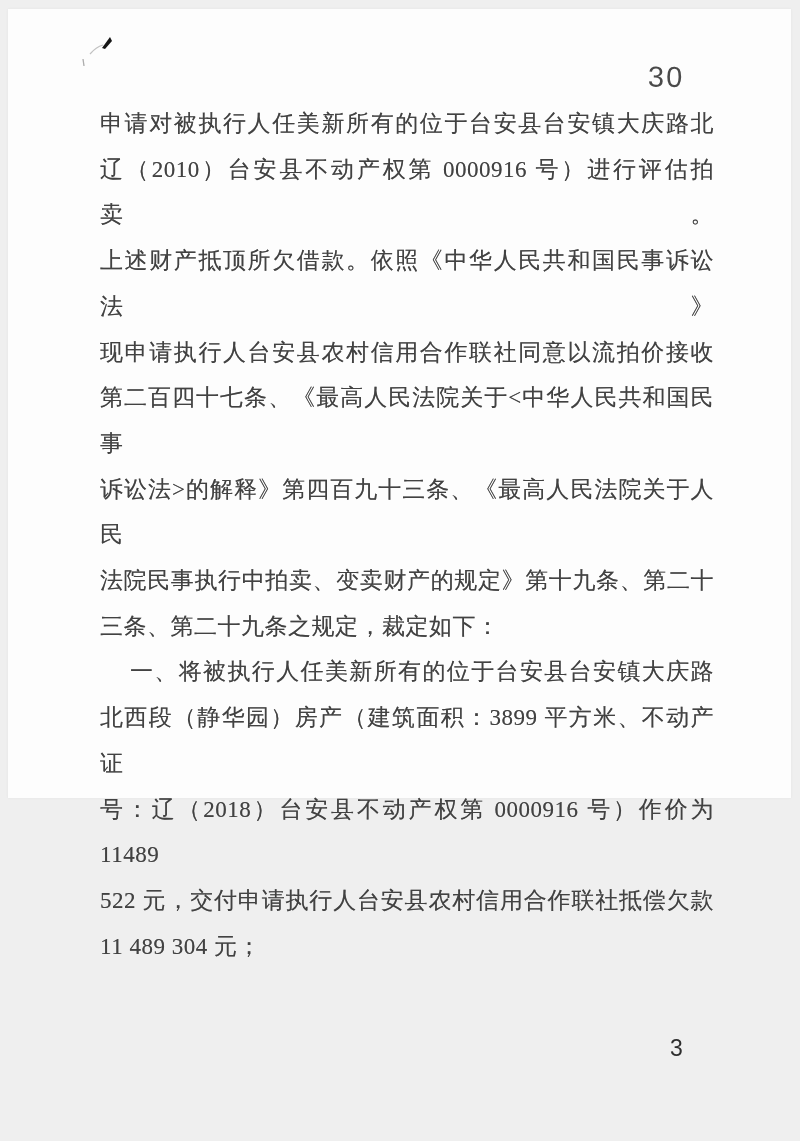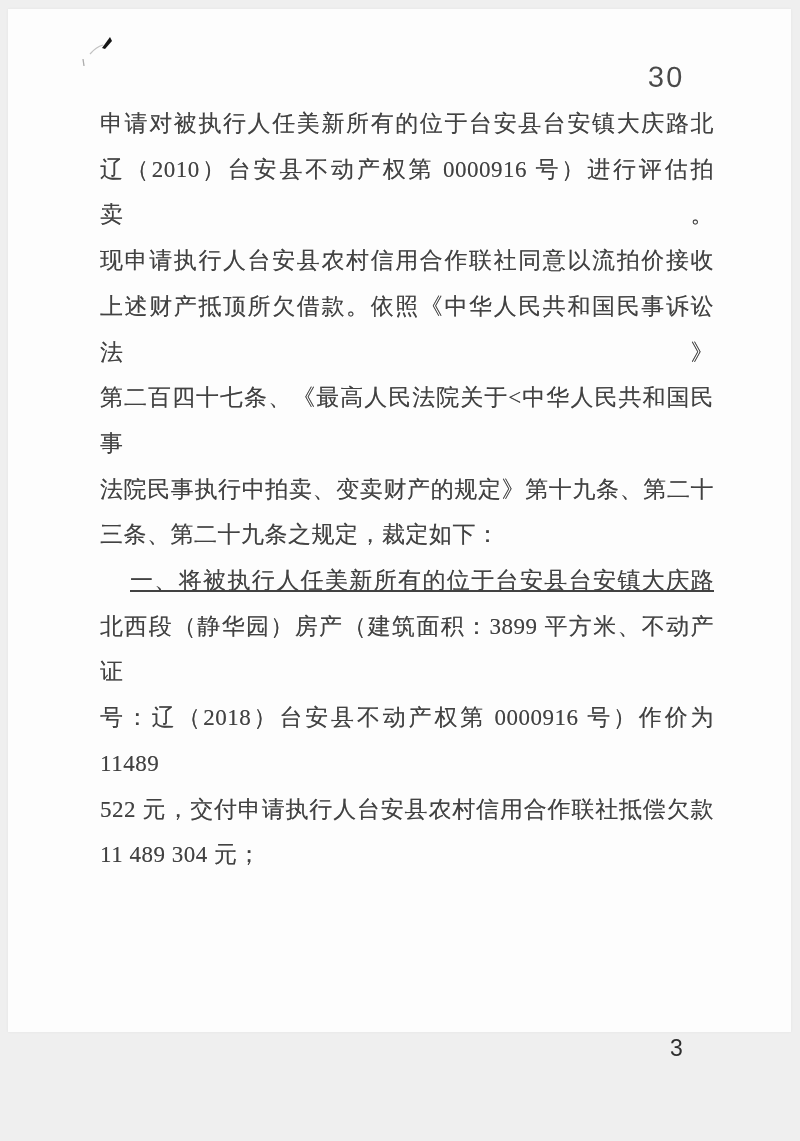--- a/index.html
+++ b/index.html
@@ -3,21 +3,21 @@
 <meta charset="utf-8">
 <style>
   html,body{margin:0;padding:0;}
   body{
     width:800px;height:1141px;position:relative;
     background:#efefef;
     font-family:"Liberation Serif","DejaVu Serif",serif;
     overflow:hidden;
   }
   .page{
-    position:absolute;left:8px;top:9px;width:783px;height:1023px;
+    position:absolute;left:8px;top:9px;width:783px;height:789px;
     background:#fdfdfd;
     box-shadow:0 0 3px rgba(0,0,0,0.05);
   }
   .ink-mark{position:absolute;left:74px;top:19px;width:50px;height:48px;}
   .hw-num{
     position:absolute;left:640px;top:52px;width:70px;
     font-family:"Liberation Sans","DejaVu Sans",sans-serif;
     font-size:29px;color:#4a4a4a;letter-spacing:2px;
     transform:rotate(1deg);
   }
@@ -26,21 +26,21 @@
     font-size:23px;line-height:45.7px;color:#424242;
     text-shadow:0 0 0.5px rgba(70,70,70,0.55);
   }
   .ln{
     white-space:nowrap;
     text-align:justify;
     letter-spacing:0.5px;
   }
   .ln.full{text-align-last:justify;white-space:normal;}
   .ln.end{text-align-last:left;}
-  .ln.ind{padding-left:30px;text-decoration:underline;}
+  .ln.ind{padding-left:30px;}
   .pg-num{
     position:absolute;left:662px;top:1026px;
     font-family:"Liberation Sans","DejaVu Sans",sans-serif;
     font-size:23px;color:#2e2e2e;
   }
 </style>
 </head>
 <body>
 
 <div class="page">
@@ -49,23 +49,24 @@
     <path d="M20 20 L28 9 L30 13 L23 21 Z" fill="#161616"></path>
     <path d="M8 26 Q14 19 21 17" stroke="#9a9a9a" stroke-width="1.2" fill="none" opacity="0.6"></path>
     <path d="M1 31 L2 38" stroke="#8a8a8a" stroke-width="1.3" fill="none" opacity="0.7"></path>
   </svg>
 
   <div class="hw-num">30</div>
 
   <div class="doc-text">
     <div class="ln full">申请对被执行人任美新所有的位于台安县台安镇大庆路北</div>
     <div class="ln full">辽（2010）台安县不动产权第 0000916 号）进行评估拍卖。</div>
+    <div class="ln full">上述财产抵顶所欠借款。依照《中华人民共和国民事诉讼法》</div>
     <div class="ln full">现申请执行人台安县农村信用合作联社同意以流拍价接收</div>
-    <div class="ln full">上述财产抵顶所欠借款。依照《中华人民共和国民事诉讼法》</div>
     <div class="ln full">第二百四十七条、《最高人民法院关于&lt;中华人民共和国民事</div>
+    <div class="ln full">诉讼法&gt;的解释》第四百九十三条、《最高人民法院关于人民</div>
     <div class="ln full">法院民事执行中拍卖、变卖财产的规定》第十九条、第二十</div>
     <div class="ln end">三条、第二十九条之规定，裁定如下：</div>
     <div class="ln full ind">一、将被执行人任美新所有的位于台安县台安镇大庆路</div>
     <div class="ln full">北西段（静华园）房产（建筑面积：3899 平方米、不动产证</div>
     <div class="ln full">号：辽（2018）台安县不动产权第 0000916 号）作价为 11489</div>
     <div class="ln full">522 元，交付申请执行人台安县农村信用合作联社抵偿欠款</div>
     <div class="ln end">11 489 304 元；</div>
 
   </div>
 

